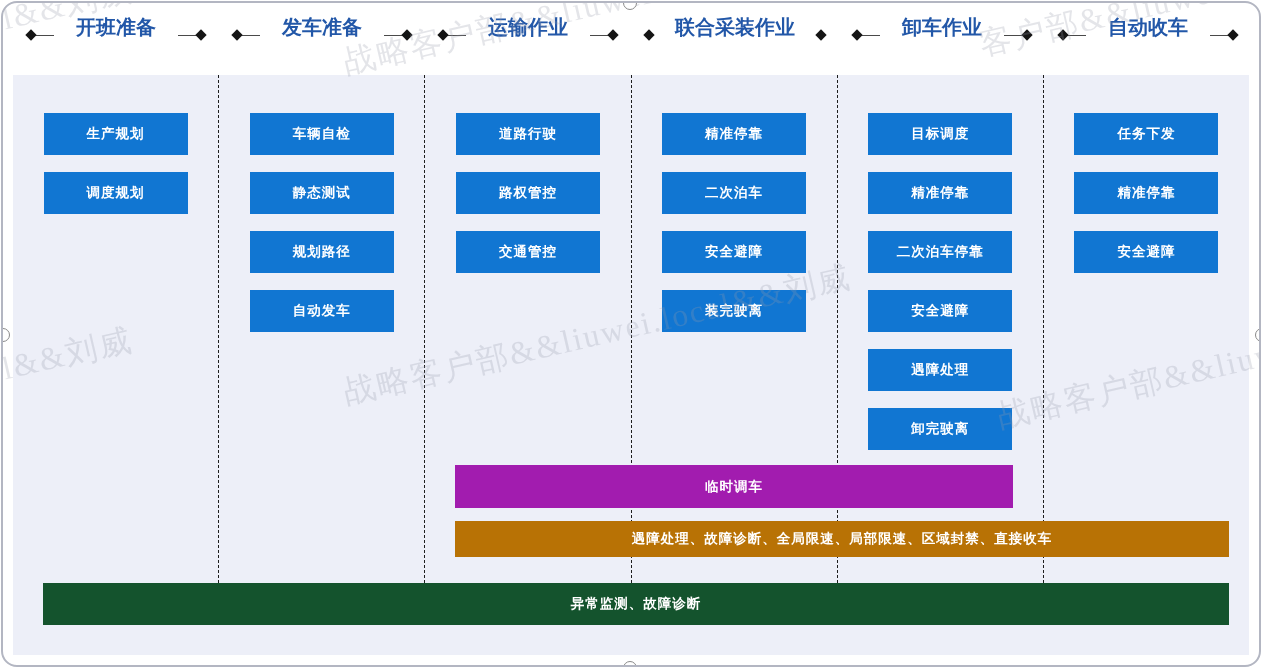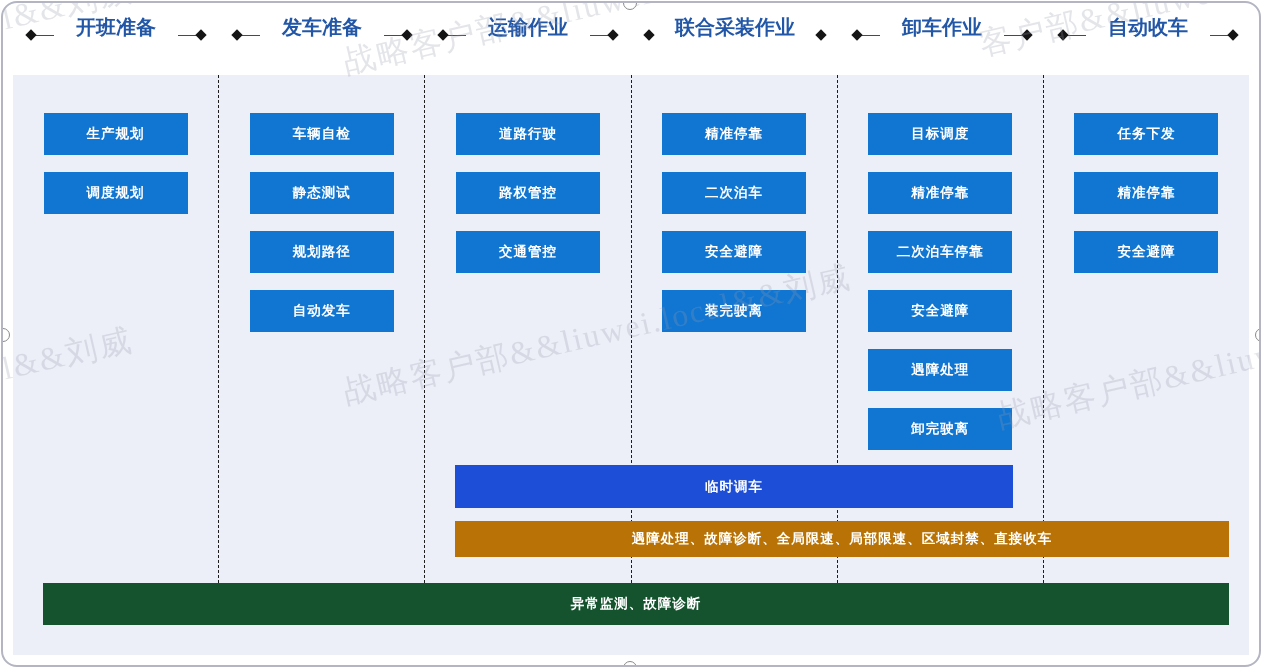--- a/index.html
+++ b/index.html
@@ -143,21 +143,21 @@
         <div class="step-btn">遇障处理</div>
         <div class="step-btn">卸完驶离</div>
       </div>
       <div class="col">
         <div class="step-btn">任务下发</div>
         <div class="step-btn">精准停靠</div>
         <div class="step-btn">安全避障</div>
       </div>
     </div>
 
-  <div class="hbar" id="temp-dispatch-bar" style="background: #1d4ed8;">临时调车</div>
+  <div class="hbar" id="temp-dispatch-bar" style="background: #a21caf;">临时调车</div>
 
   <div class="hbar" id="exception-handling-bar" style="background: rgb(184, 114, 5);">遇障处理、故障诊断、全局限速、局部限速、区域封禁、直接收车</div>
 
   <div class="hbar" id="monitoring-bar" style="background: #14532d;">异常监测、故障诊断</div>
 
   <div class="wm-layer">
       <div class="wm" style="left: -55px; top: 8px;">local&amp;&amp;刘威</div>
       <div class="wm" style="left: 346px; top: 38px;">战略客户部&amp;&amp;liuwei.local</div>
       <div class="wm" style="left: 982px; top: 20px;">客户部&amp;&amp;liuwei.lo</div>
       <div class="wm" style="left: -55px; top: 358px;">local&amp;&amp;刘威</div>

